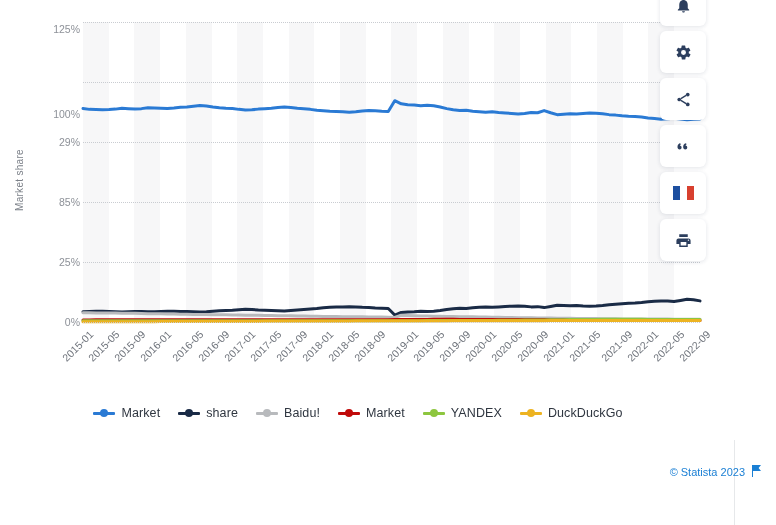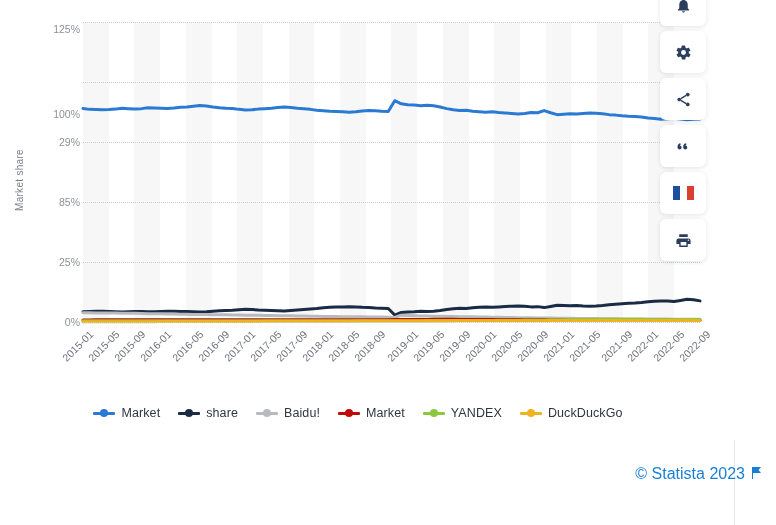--- a/index.html
+++ b/index.html
@@ -154,21 +154,21 @@
 
   
   #footer {
     position: absolute;
     left: 0; top: 440px;
     width: 776px; height: 85px;
   }
   #statista-credit {
     position: absolute;
     right: 14px; top: 25px;
-    font-size: 16px;
+    font-size: 11px;
     color: #1a7fd4;
     display: flex;
     align-items: center;
     gap: 6px;
   }
   #right-divider {
     position: absolute;
     right: 41px; top: 440px;
     width: 1px; height: 85px;
     background: #e6e8ea;

